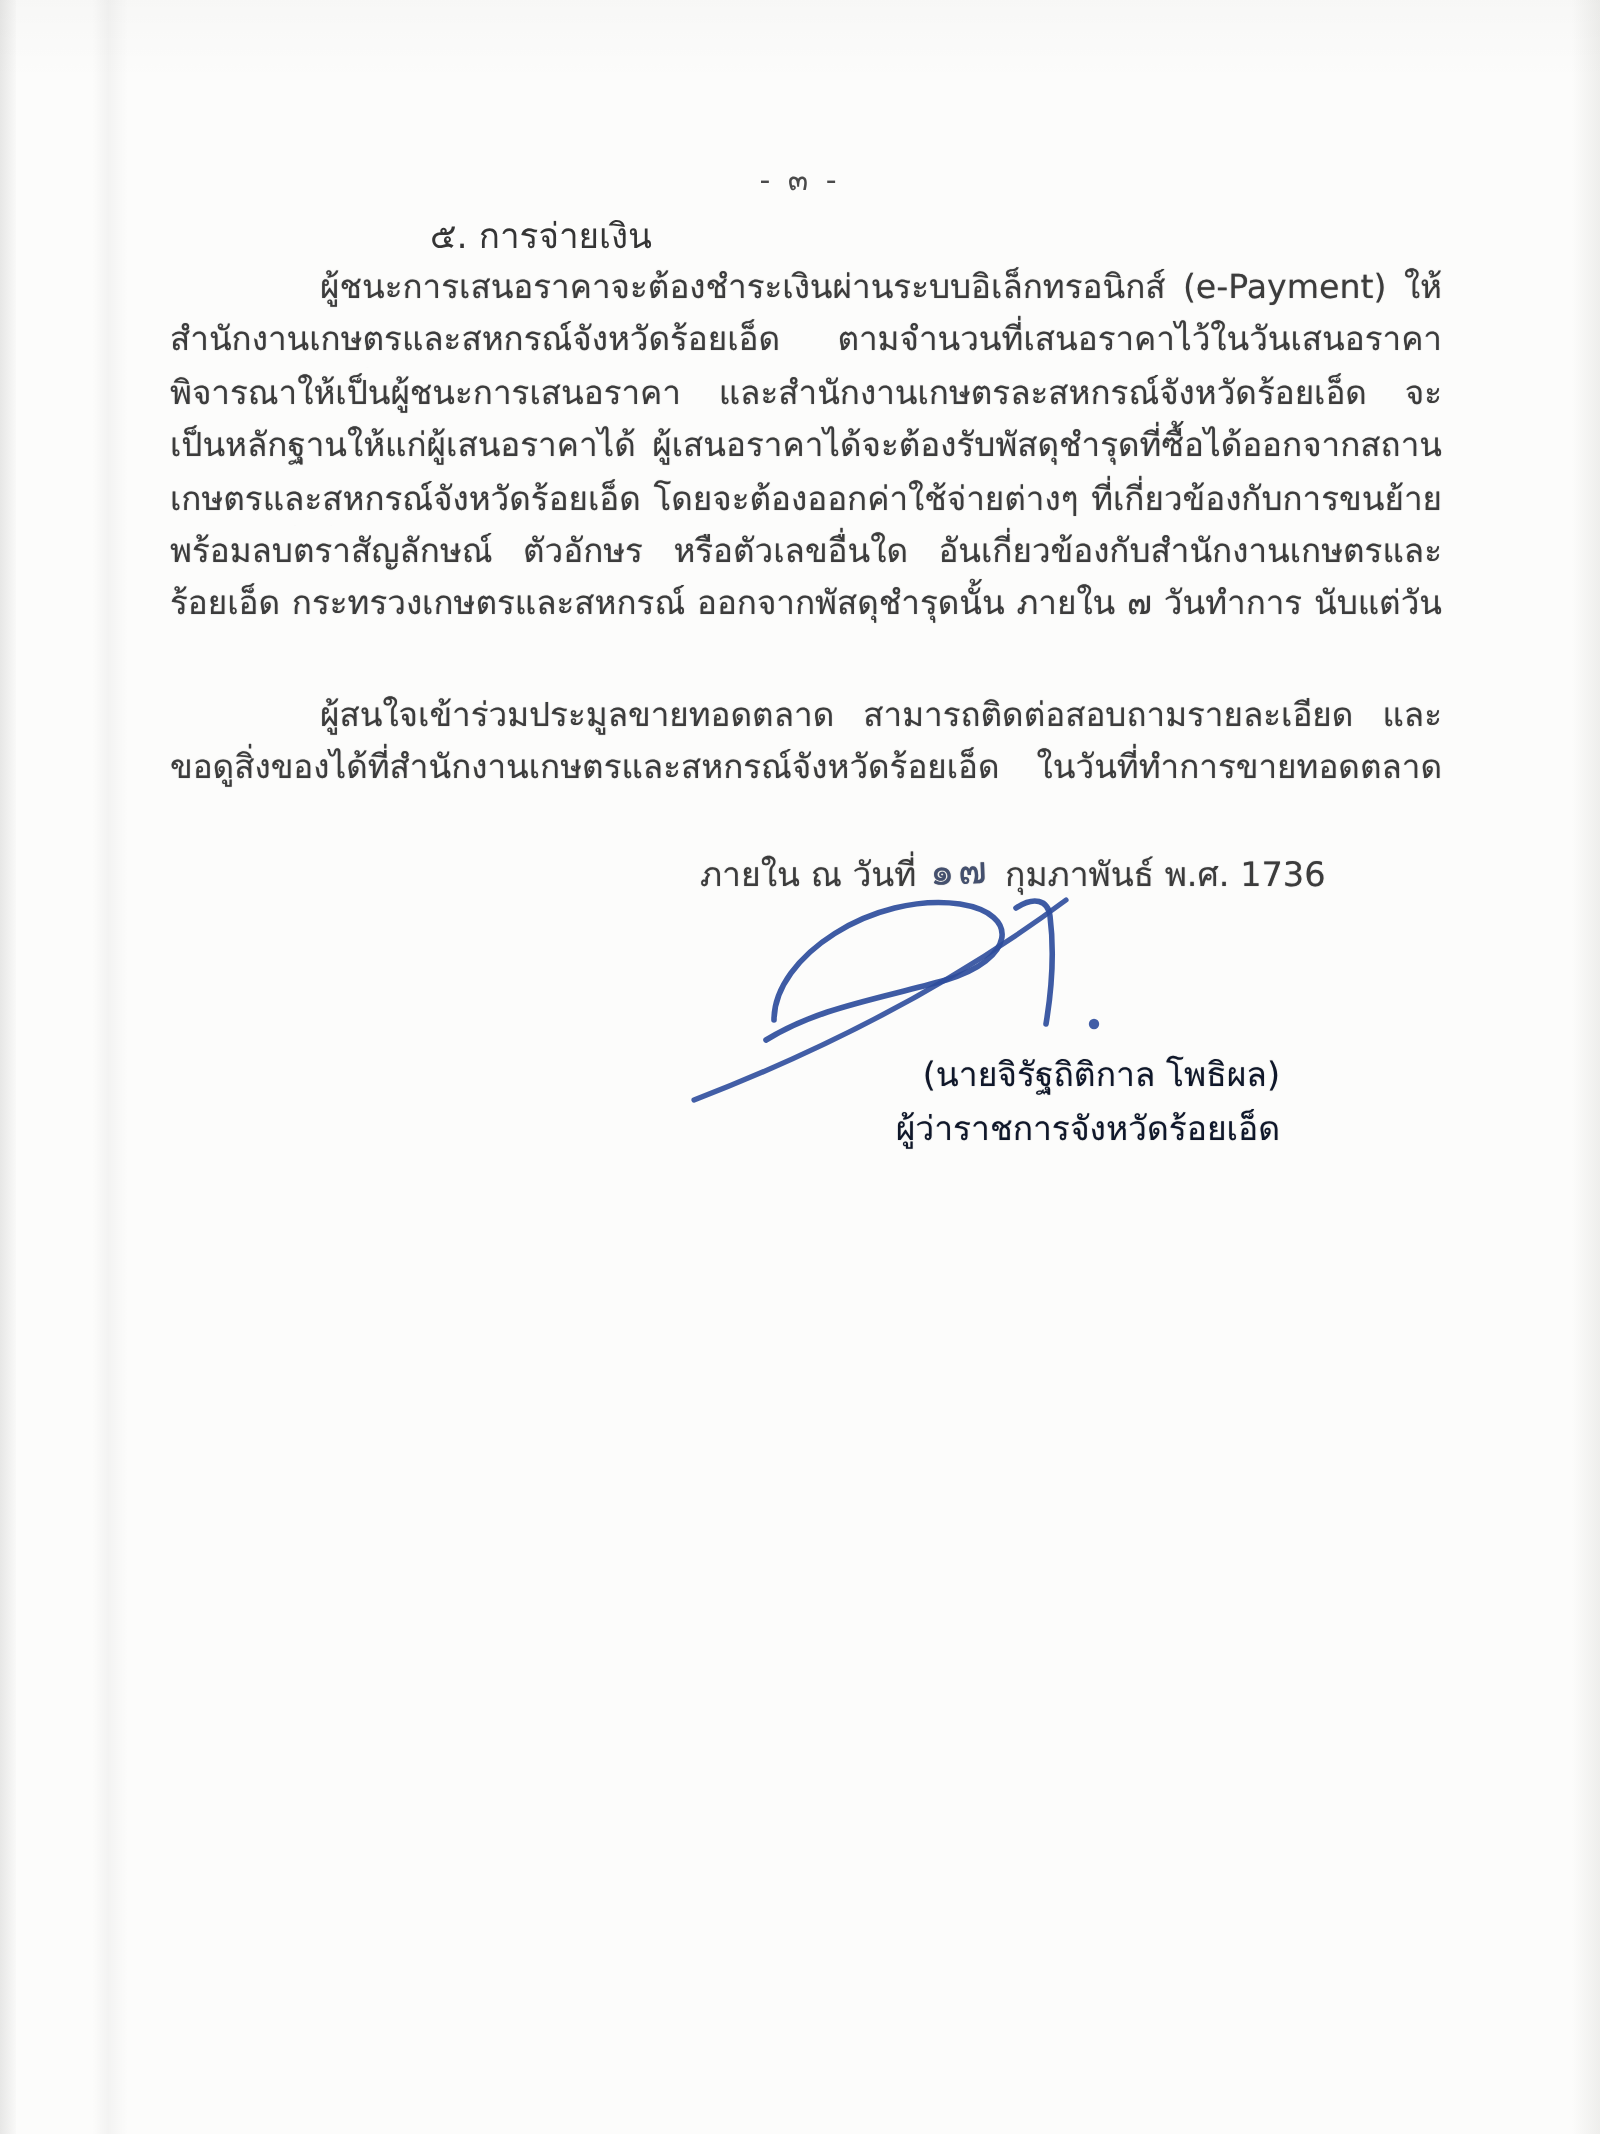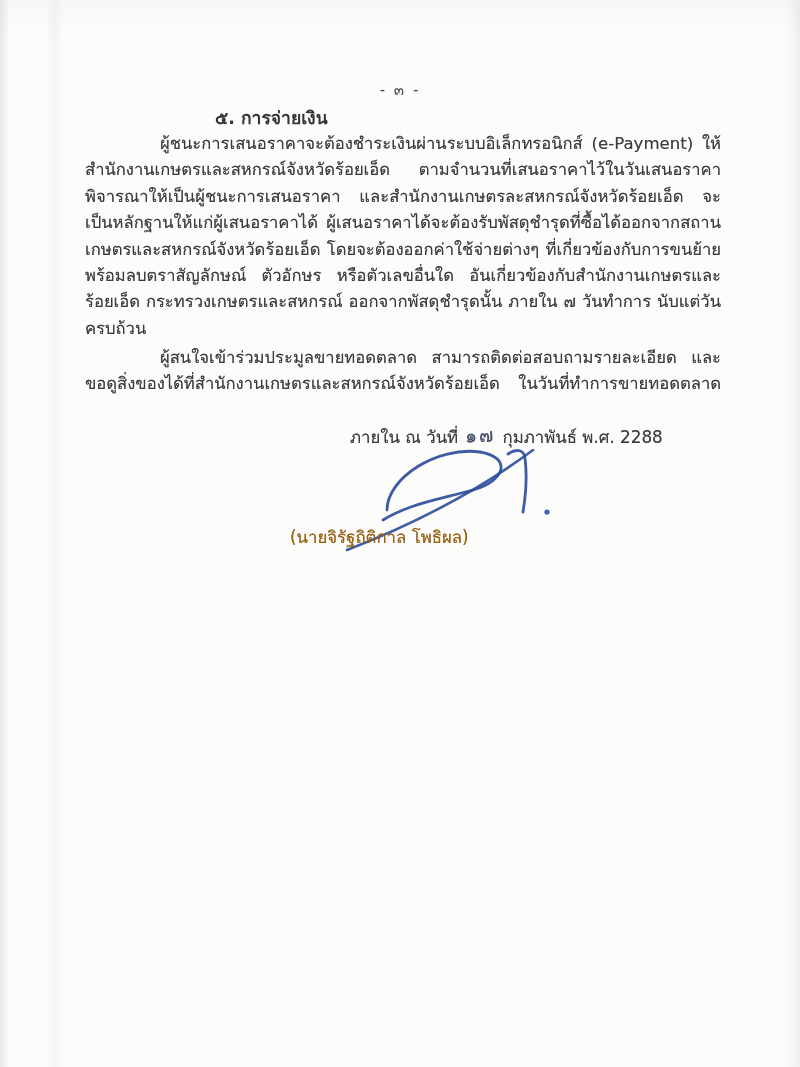--- a/index.html
+++ b/index.html
@@ -24,21 +24,21 @@
     background:linear-gradient(90deg,rgba(0,0,0,0) 0%,rgba(0,0,0,0.035) 45%,rgba(0,0,0,0) 100%);}
   .shade-top{position:absolute;left:0;top:0;width:100%;height:40px;
     background:linear-gradient(180deg,rgba(0,0,0,0.02),rgba(0,0,0,0));}
 
   .pageno{
     position:absolute;top:78px;left:0;width:100%;
     text-align:center;font-size:15px;letter-spacing:2px;color:#4a4a4a;
   }
   .heading{
     position:absolute;top:104px;left:215px;
-    font-size:17.5px;font-weight:bold;color:#353535;
+    font-size:17.5px;font-weight:normal;color:#353535;
   }
   .textblock{
     position:absolute;left:85px;width:636px;
     font-size:16.6px;color:#3c3c3c;
     text-shadow:0 0 .5px rgba(60,60,60,.55);
   }
   .textblock .ln{height:26.4px;line-height:26.4px;white-space:nowrap;}
   .textblock .ln.fill{white-space:normal;text-align:justify;text-align-last:justify;overflow:hidden;}
   .textblock .ln.indent{padding-left:75px;}
   #para1{top:131px;}
@@ -51,21 +51,21 @@
   }
   .dateline .day{
     display:inline-block;
     color:#44506e;font-size:19px;font-weight:500;
     transform:rotate(-2deg) translateY(-1px);
     margin:0 7px;letter-spacing:2px;
   }
   .sig-svg{position:absolute;left:325px;top:440px;}
   .signerblock{
     position:absolute;top:524px;left:290px;width:350px;
-    text-align:left;font-size:16.8px;color:#a16207;
+    text-align:right;font-size:16.8px;color:#0f172a;
     text-shadow:0 0 .5px rgba(60,60,60,.55);
   }
   .signerblock .ln{height:27px;line-height:27px;}
 </style>
 </head>
 <body>
 
 <div class="page">
   <div class="edge-left"></div>
   <div class="edge-right"></div>
@@ -77,39 +77,39 @@
   <div class="heading">๕. การจ่ายเงิน</div>
 
   <div class="textblock" id="para1">
     <div class="ln indent fill">ผู้ชนะการเสนอราคาจะต้องชำระเงินผ่านระบบอิเล็กทรอนิกส์ (e-Payment) ให้แก่</div>
     <div class="ln fill">สำนักงานเกษตรและสหกรณ์จังหวัดร้อยเอ็ด ตามจำนวนที่เสนอราคาไว้ในวันเสนอราคาหลังจากเสร็จสิ้นการ</div>
     <div class="ln fill">พิจารณาให้เป็นผู้ชนะการเสนอราคา และสำนักงานเกษตรละสหกรณ์จังหวัดร้อยเอ็ด จะออกใบเสร็จรับเงินไว้</div>
     <div class="ln fill">เป็นหลักฐานให้แก่ผู้เสนอราคาได้ ผู้เสนอราคาได้จะต้องรับพัสดุชำรุดที่ซื้อได้ออกจากสถานที่เก็บของสำนักงาน</div>
     <div class="ln fill">เกษตรและสหกรณ์จังหวัดร้อยเอ็ด โดยจะต้องออกค่าใช้จ่ายต่างๆ ที่เกี่ยวข้องกับการขนย้ายพัสดุเองทั้งสิ้น</div>
     <div class="ln fill">พร้อมลบตราสัญลักษณ์ ตัวอักษร หรือตัวเลขอื่นใด อันเกี่ยวข้องกับสำนักงานเกษตรและสหกรณ์จังหวัด</div>
     <div class="ln fill">ร้อยเอ็ด กระทรวงเกษตรและสหกรณ์ ออกจากพัสดุชำรุดนั้น ภายใน ๗ วันทำการ นับแต่วันที่ชำระเงิน</div>
-    <div class="ln">ครบถ้วน</div>
   </div>
 
   <div class="textblock" id="para2">
     <div class="ln indent fill">ผู้สนใจเข้าร่วมประมูลขายทอดตลาด สามารถติดต่อสอบถามรายละเอียด และติดต่อ</div>
     <div class="ln fill">ขอดูสิ่งของได้ที่สำนักงานเกษตรและสหกรณ์จังหวัดร้อยเอ็ด ในวันที่ทำการขายทอดตลาด โดยมีกำหนดวัน</div>
   </div>
 
   <div class="dateline">
-    <span>ภายใน ณ วันที่</span><span class="day">๑๗</span><span>กุมภาพันธ์ พ.ศ. 2288</span>
+    <span>ภายใน ณ วันที่</span><span class="day">๑๗</span><span>กุมภาพันธ์ พ.ศ. 1736</span>
   </div>
 
   <svg class="sig-svg" width="250" height="120" viewBox="0 0 250 120">
 
     <path d="M 208,10 C 165,42 105,78 22,110" fill="none" stroke-width="2.6" stroke-linecap="round" opacity="0.9" stroke="#2e4d9c"></path>
 
     <path d="M 62,70 C 62,38 112,6 155,12 C 186,17 182,40 148,50 C 112,60 84,64 58,80" fill="none" stroke-width="2.8" stroke-linecap="round" opacity="0.92" stroke="#2e4d9c"></path>
 
     <path d="M 183,14 C 192,8 199,10 200,18 C 202,34 201,54 198,72" fill="none" stroke-width="2.8" stroke-linecap="round" opacity="0.92" stroke="#2e4d9c"></path>
 
     <circle cx="222" cy="72" r="2.6" opacity="0.9" fill="#2e4d9c"></circle>
   </svg>
 
   <div class="signerblock">
     <div class="ln">(นายจิรัฐถิติกาล โพธิผล)</div>
+    <div class="ln">ผู้ว่าราชการจังหวัดร้อยเอ็ด</div>
   </div>
 </div>
 
 </body></html>

